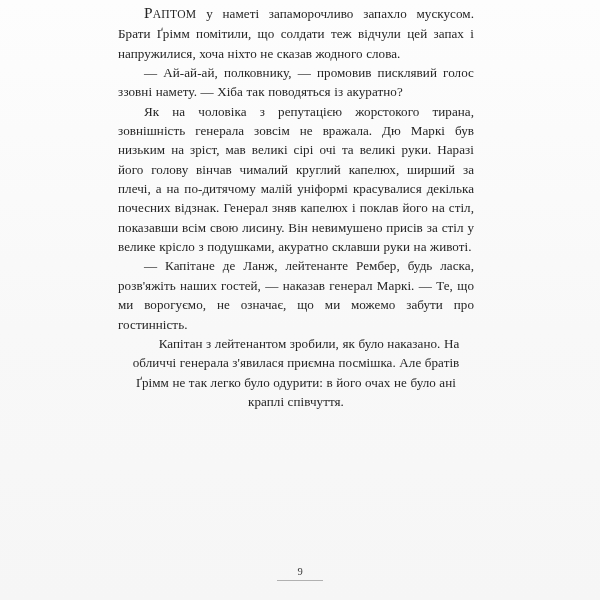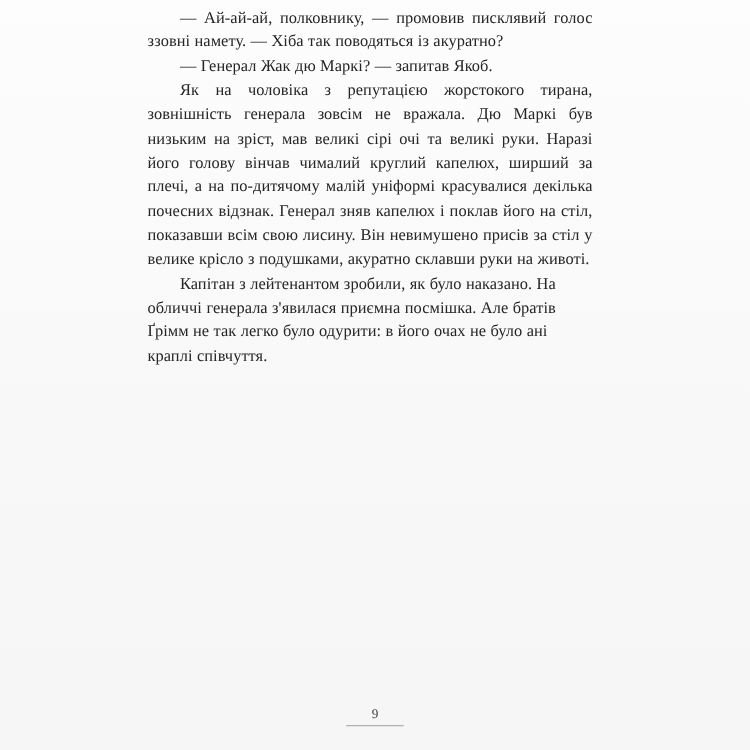--- a/index.html
+++ b/index.html
@@ -36,21 +36,21 @@
     text-indent: 26px;
     font-size: 13.1px;
     line-height: 19.35px;
     color: #252525;
     letter-spacing: 0.05px;
     word-spacing: 0.2px;
     -webkit-font-smoothing: antialiased;
   }
 
   p.para:last-of-type {
-    text-align: left;
+    text-align: center;
   }
 
   
 
   .opening-cap {
     font-size: 15.4px;
     line-height: 0;
   }
   .opening-rest {
     font-size: 11.6px;
@@ -80,29 +80,30 @@
     opacity: .75;
   }
 </style>
 </head>
 <body>
 
 <div class="page">
 
   <div class="text-column">
 
+    <p class="para"><span class="opening-cap">Р</span><span class="opening-rest">АПТОМ</span><span> у наметі запаморочливо запахло мускусом. Брати Ґрімм помітили, що солдати теж відчули цей запах і напружилися, хоча ніхто не сказав жодного слова.</span></p>
 
     <p class="para">— Ай-ай-ай, полковнику, — промовив писклявий голос ззовні намету. — Хіба так поводяться із акуратно?</p>
 
 
 
-    <p class="para">— Генерал Жак дю Маркі? — запитав Якоб.</p>
 
     <p class="para">Як на чоловіка з репутацією жорстокого тирана, зовнішність генерала зовсім не вражала. Дю Маркі був низьким на зріст, мав великі сірі очі та великі руки. Наразі його голову вінчав чималий круглий капелюх, ширший за плечі, а на по-дитячому малій уніформі красувалися декілька почесних відзнак. Генерал зняв капелюх і поклав його на стіл, показавши всім свою лисину. Він невимушено присів за стіл у велике крісло з подушками, акуратно склавши руки на животі.</p>
 
+    <p class="para">— Капітане де Ланж, лейтенанте Рембер, будь ласка, розв'яжіть наших гостей, — наказав генерал Маркі. — Те, що ми ворогуємо, не означає, що ми можемо забути про гостинність.</p>
 
     <p class="para">Капітан з лейтенантом зробили, як було наказано. На обличчі генерала з'явилася приємна посмішка. Але братів Ґрімм не так легко було одурити: в його очах не було ані краплі співчуття.</p>
 
   </div>
 
   <div class="folio">
     <span class="folio-num">9</span>
     <span class="folio-rule"></span>
   </div>
 

